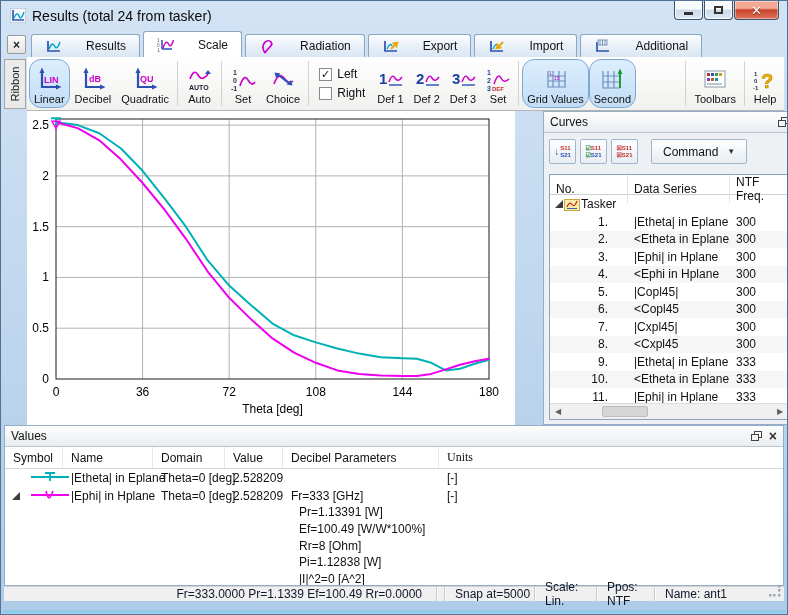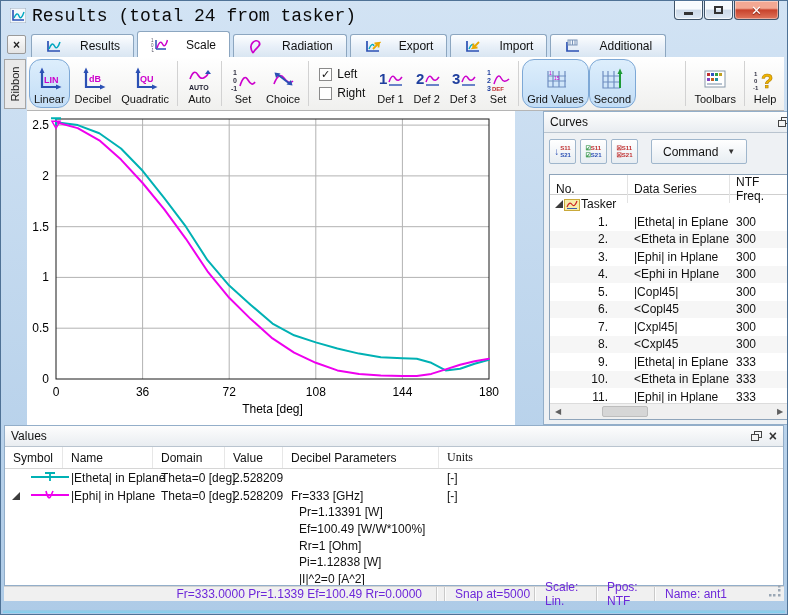--- a/index.html
+++ b/index.html
@@ -2,31 +2,31 @@
 <html><head>
 <meta charset="utf-8">
 <style>
   html,body{margin:0;padding:0;background:#fff;font-family:"Liberation Sans","DejaVu Sans",sans-serif;}
   *{box-sizing:border-box;}
   svg text{font-family:"Liberation Sans","DejaVu Sans",sans-serif;}
   .win{position:relative;width:788px;height:615px;background:linear-gradient(#d2e3f4,#aecbe7);border:1px solid #4f7296;overflow:hidden;font-size:12px;color:#111;}
   .win::after{content:"";position:absolute;left:2px;right:2px;bottom:1px;height:3px;background:linear-gradient(#9fc8e4,#7fd2ef);}
   
   .titlebar{position:absolute;top:0;left:0;right:0;height:29px;display:flex;align-items:center;padding-left:9px;gap:6px;}
-  .title{font-size:18px;color:#0a0a0a;font-family:Liberation Mono, monospace;}
+  .title{font-size:14px;color:#0a0a0a;}
   .caption{position:absolute;top:0;right:8px;display:flex;z-index:5;}
   .cbtn{width:29px;height:19px;border:1px solid #3e5368;border-top:none;border-radius:0 0 4px 4px;background:linear-gradient(#f7fbfe 45%,#ccd9e8 50%,#dde9f5);display:flex;align-items:center;justify-content:center;margin-left:1px;box-shadow:inset 0 0 0 1px rgba(255,255,255,.75);}
   .cbtn.close{width:45px;background:linear-gradient(#f3a893 40%,#c8432c 50%,#e0755c);box-shadow:inset 0 0 0 1px rgba(255,255,255,.4);}
   .glyph-min{display:block;width:9px;height:3px;background:#333;margin-top:7px;}
   .glyph-max{display:block;width:9px;height:8px;border:2px solid #333;}
   .glyph-x{color:#fff;font-weight:bold;font-size:13px;line-height:1;text-shadow:0 1px 1px #7c1d0e;}
   
   .xbtn{position:absolute;top:34px;left:6px;width:19px;height:19px;background:linear-gradient(#fbfbfb,#e4e4e4);border:1px solid #9a9a9a;border-radius:2px;display:flex;align-items:center;justify-content:center;font-size:12px;font-weight:bold;color:#222;z-index:4;}
   .tabrow{position:absolute;top:30px;left:30px;right:3px;height:26px;display:flex;align-items:flex-end;}
-  .tab{display:flex;align-items:center;gap:18px;padding:0 13px;height:23px;border:1px solid #8ca6c0;border-bottom:none;border-radius:3px 3px 0 0;background:linear-gradient(#fdfeff,#e7eff8 55%,#d9e6f2);margin-right:3px;}
+  .tab{display:flex;align-items:center;gap:24px;padding:0 13px;height:23px;border:1px solid #8ca6c0;border-bottom:none;border-radius:3px 3px 0 0;background:linear-gradient(#fdfeff,#e7eff8 55%,#d9e6f2);margin-right:3px;}
   .tab.active{background:#fff;height:26px;position:relative;z-index:3;}
   .tab .ticon{display:flex;align-items:center;}
   
   .sidetab{position:absolute;top:58px;left:3px;width:22px;height:50px;background:#eaeaea;border:1px solid #a5a5a5;display:flex;align-items:center;justify-content:center;z-index:2;}
   .sidetab span{transform:rotate(-90deg);font-size:11px;color:#222;white-space:nowrap;}
   .ribbon{position:absolute;top:56px;left:26px;right:3px;height:54px;background:linear-gradient(#ffffff,#f0f0ee);border-bottom:1px solid #b5b5b5;display:flex;align-items:stretch;padding:1px 2px;}
   .rbtn{display:flex;flex-direction:column;align-items:center;justify-content:flex-end;gap:1px;padding:2px 4px;margin:1px 0;border:1px solid transparent;border-radius:12px;font-size:11px;color:#111;background:none;}
   .rbtn.active{background:linear-gradient(#ddeefc,#c2ddf6);border-color:#7da8d6;}
   .ricon{height:26px;display:flex;align-items:flex-end;}
   .rsep{width:1px;background:#d2d2d2;margin:3px 3px;}
@@ -71,21 +71,21 @@
   .vrow{display:grid;grid-template-columns:58px 90px 72px 58px 156px 1fr;height:18px;align-items:center;position:relative;white-space:nowrap;}
   .vrow .sym{padding-left:26px;overflow:visible;}
   .vrow .nm{padding-left:8px;}
   .vrow .dm{padding-left:8px;}
   .vrow .vl{padding-left:8px;}
   .vrow .ap{padding-left:8px;}
   .vrow .un{padding-left:8px;}
   .expander{position:absolute;left:7px;top:5px;}
   .pline{padding-left:294px;height:16.8px;white-space:nowrap;}
   
-  .statusbar{position:absolute;left:3px;right:3px;top:585px;height:15px;background:#f0f0f0;border-top:1px solid #d2d2d2;display:flex;align-items:center;color:#6d28d9;}
+  .statusbar{position:absolute;left:3px;right:3px;top:585px;height:15px;background:#f0f0f0;border-top:1px solid #d2d2d2;display:flex;align-items:center;color:#0f172a;}
   .sb1{flex:1;text-align:right;padding-right:14px;}
   .ssec{padding-left:10px;height:100%;display:flex;align-items:center;border-left:1px solid #c9c9c9;box-shadow:inset 1px 0 0 #fdfdfd;}
   .ssep8{width:8px;height:100%;border-left:1px solid #c9c9c9;box-shadow:inset 1px 0 0 #fdfdfd;}
   .grip{position:absolute;right:2px;bottom:3px;}
 </style>
 </head>
 <body>
 
 <div class="win">
 
@@ -542,21 +542,21 @@
           </svg></span>
       <span class="nm">|Ephi| in Hplane</span>
       <span class="dm">Theta=0 [deg]</span>
       <span class="vl">2.528209</span>
       <span class="ap">Fr=333 [GHz]</span>
       <span class="un">[-]</span>
     </div>
     <div id="paramlines">
         <div class="pline">Pr=1.13391 [W]</div>
         <div class="pline">Ef=100.49 [W/W*100%]</div>
-        <div class="pline">Rr=1 [Ohm]</div>
+        <div class="pline">Rr=8 [Ohm]</div>
         <div class="pline">Pi=1.12838 [W]</div>
         <div class="pline">|I|^2=0 [A^2]</div>
       </div>
   </div>
 
   <div class="statusbar">
     <span class="sb1">Fr=333.0000 Pr=1.1339 Ef=100.49 Rr=0.0000</span>
     <span class="ssep8"></span>
     <span class="ssec" style="width:90px;">Snap at=5000</span>
     <span class="ssec" style="width:62px;">Scale: Lin.</span>

